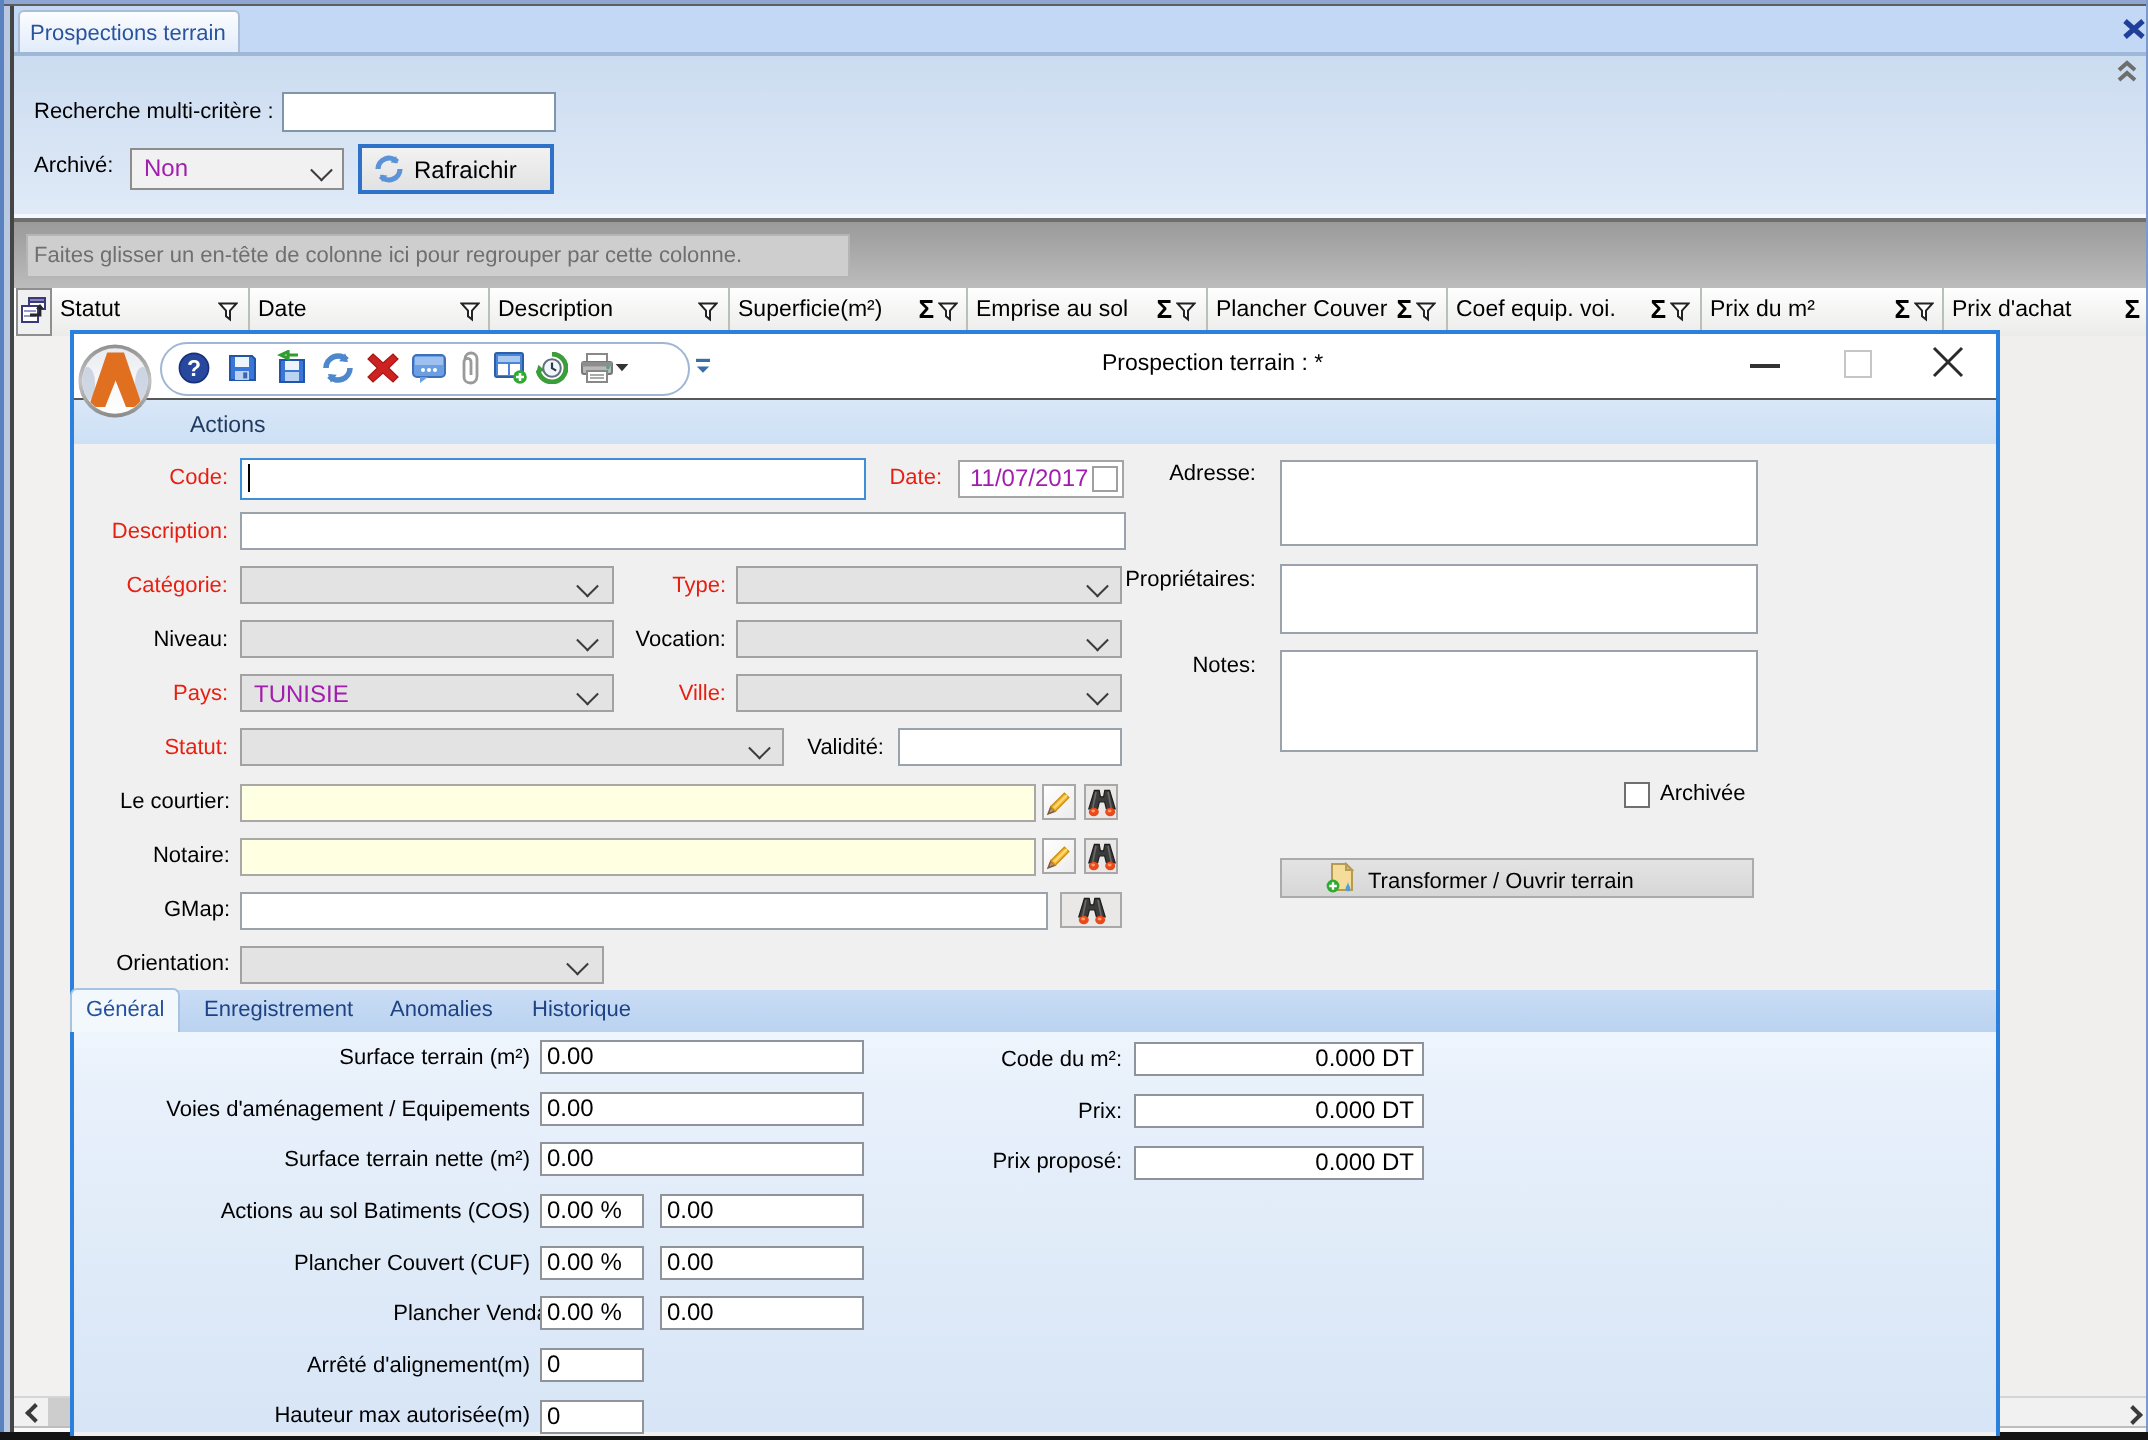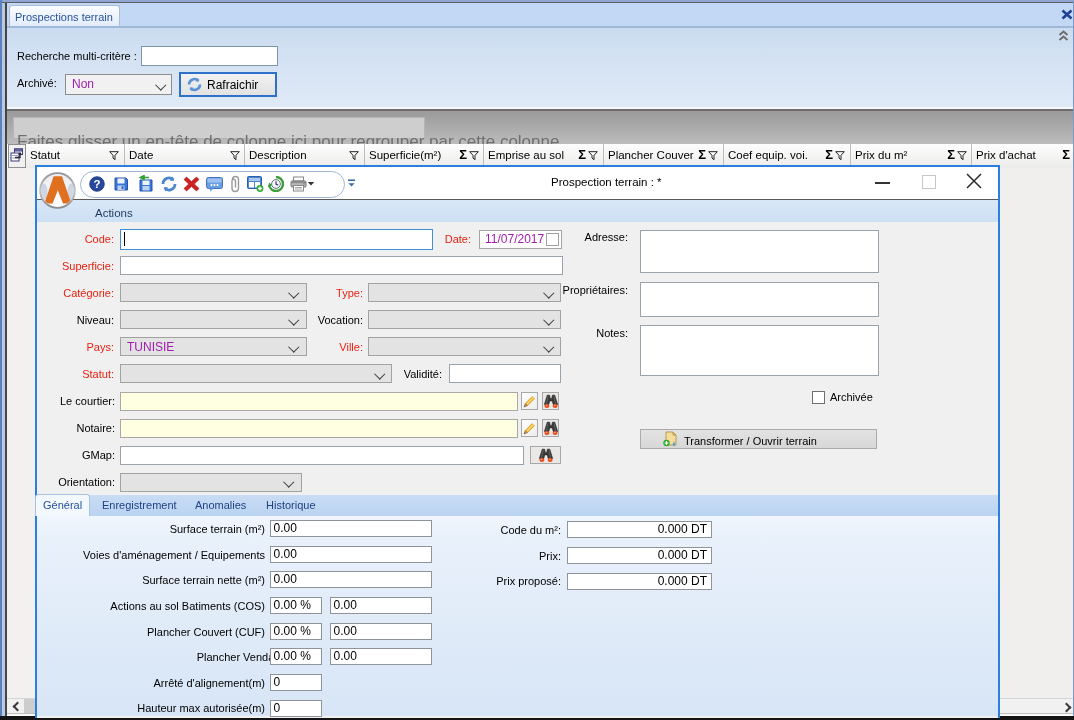--- a/index.html
+++ b/index.html
@@ -46,21 +46,21 @@
 <div class="abs" style="left:179px;top:72px;width:98px;height:25px;background:linear-gradient(#f2f2f2,#e2e2e2);border:2px solid #2d72c8;box-sizing:border-box"></div>
 <svg class="abs" style="left:187px;top:77px" width="15" height="15" viewBox="0 0 15 15">
  <path d="M13 7.5a5.5 5.5 0 0 1-9.6 3.6 M2 7.5a5.5 5.5 0 0 1 9.6-3.6" stroke="#5b93d8" stroke-width="2.6" fill="none"></path>
  <path d="M11 1 L12 4.6 L8.3 4.3 Z M4 14 L3 10.4 L6.7 10.7 Z" fill="#5b93d8"></path>
 </svg>
 <div class="lbl" style="left:207px;top:78px;font-size:12px">Rafraichir</div>
 
 <div class="abs" style="left:0;top:109px;width:1074px;height:2.5px;background:#6e6e6e"></div>
 <div class="abs" style="left:0;top:111px;width:1074px;height:33.5px;background:linear-gradient(#9a9a9a,#bdbdbd)"></div>
 <div class="abs" style="left:13px;top:117px;width:412px;height:22px;background:#cecece;border:1px solid #b5b5b5;box-sizing:border-box"></div>
-<div class="lbl" style="left:17px;top:135px;font-size:17px;color:#6f6f6f">Faites glisser un en-tête de colonne ici pour regrouper par cette colonne.</div>
+<div class="lbl" style="left:17px;top:121px;font-size:11px;color:#6f6f6f">Faites glisser un en-tête de colonne ici pour regrouper par cette colonne.</div>
 
 <div class="abs" style="left:6px;top:144px;width:1068px;height:24px;background:#fff"></div>
 <div class="hcell" style="left:8px;width:18px;background:#f0f0f0;border:1px solid #8f8f8f">
  <svg width="14" height="14" viewBox="0 0 14 14" style="position:absolute;left:1px;top:3px">
   <rect x="4.5" y="1" width="8" height="5.5" fill="#fff" stroke="#3a3a7a"></rect>
   <rect x="4.5" y="1" width="8" height="2" fill="#8888b8" stroke="#3a3a7a"></rect>
   <rect x="1" y="5" width="8" height="8" fill="#fff" stroke="#3a3a7a"></rect>
   <path d="M2 7.5h6M2 10h6" stroke="#9a9ac8" stroke-width="1"></path>
   <path d="M5 9.5h5v-4" stroke="#26262b" stroke-width="1.4" fill="none"></path>
   <path d="M10 4l-2 2.4h4z" fill="#26262b"></path>
@@ -262,21 +262,21 @@
 <div class="lbl" style="left:95px;top:205.5px;font-size:11.5px;color:#1f3a5f">Actions</div>
 
 <div class="lbl red" style="right:960px;top:232px">Code:</div>
 <div class="tb" style="left:120px;top:228.5px;width:313px;height:21px;border:1.5px solid #3f8ed8"></div>
 <div class="abs" style="left:124px;top:232px;width:1px;height:14px;background:#000"></div>
 <div class="lbl red" style="right:603px;top:232px">Date:</div>
 <div class="tb" style="left:479px;top:230px;width:83px;height:19px;border-color:#a5a5a5"></div>
 <div class="cbt" style="left:485px;top:232px;font-size:12px">11/07/2017</div>
 <div class="abs" style="left:546px;top:232.5px;width:13px;height:13px;background:#fff;border:1px solid #a0a0a0;box-sizing:border-box"></div>
 
-<div class="lbl red" style="right:960px;top:259px">Superficie:</div>
+<div class="lbl red" style="right:960px;top:259px">Description:</div>
 <div class="tb" style="left:120px;top:256px;width:443px;height:19px"></div>
 
 <div class="lbl red" style="right:960px;top:286px">Catégorie:</div>
 <div class="cb" style="left:120px;top:283px;width:187px;height:19px"></div>
 <span class="vx" style="left:290px;top:289px"></span>
 <div class="lbl red" style="right:711px;top:286px">Type:</div>
 <div class="cb" style="left:368px;top:283px;width:193px;height:19px"></div>
 <span class="vx" style="left:545px;top:289px"></span>
 
 <div class="lbl" style="right:960px;top:313px">Niveau:</div>

